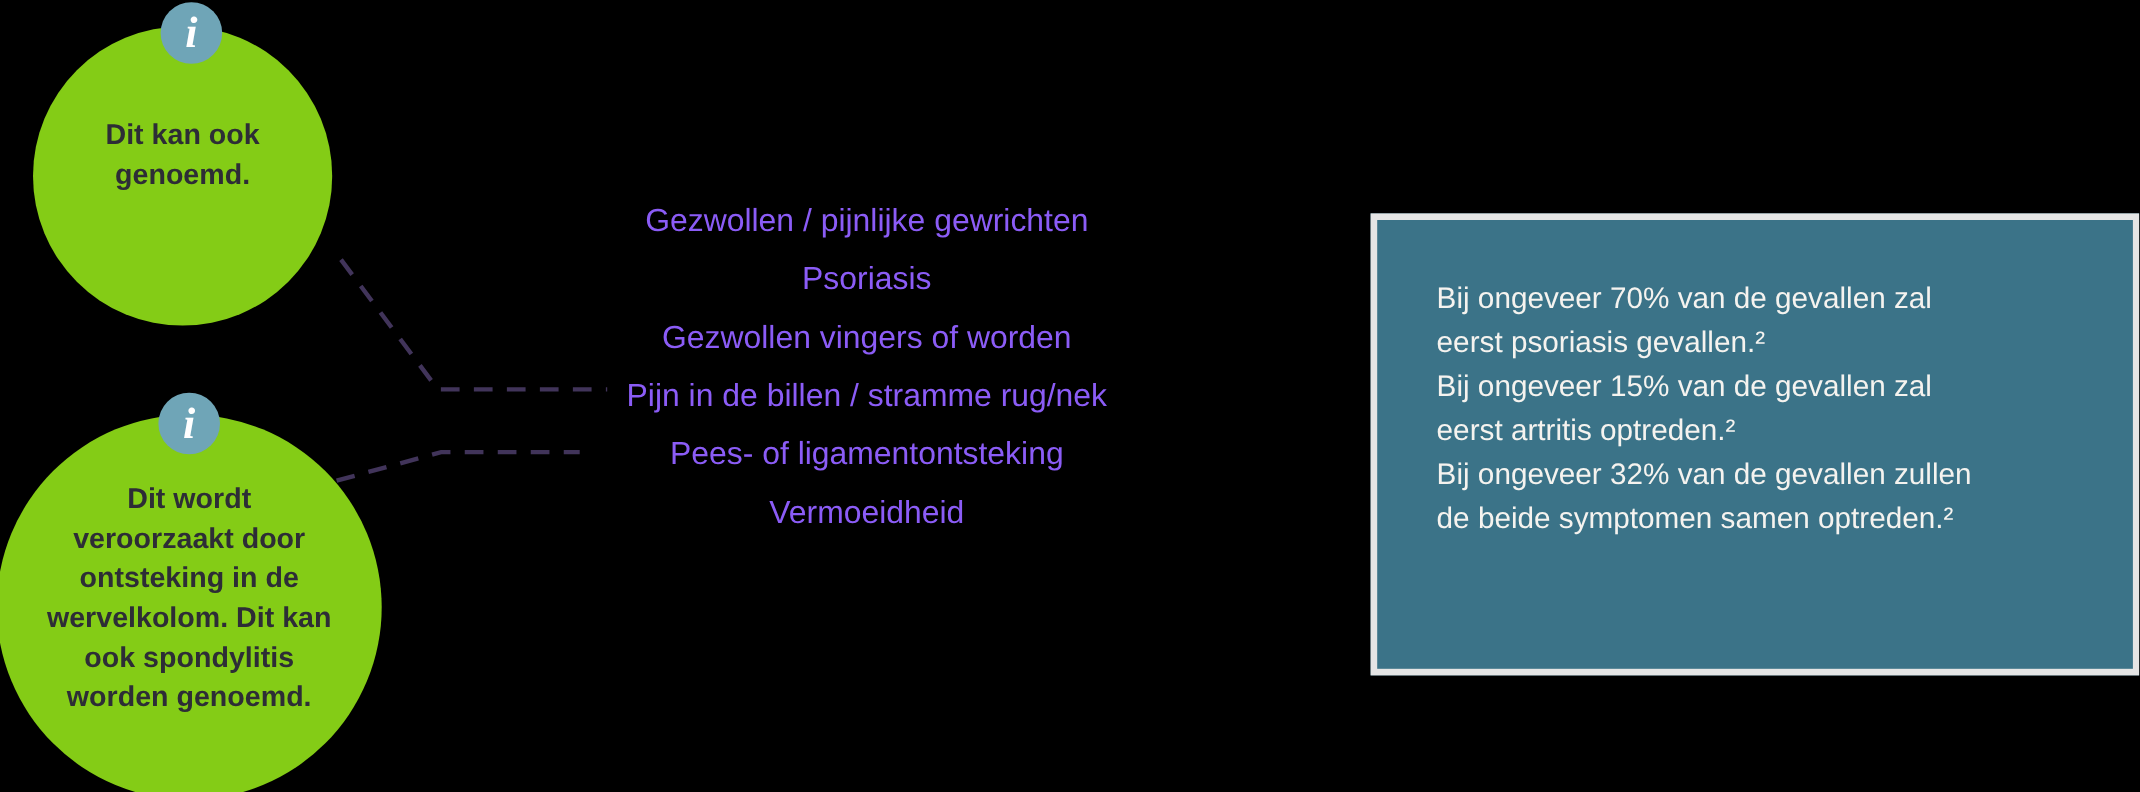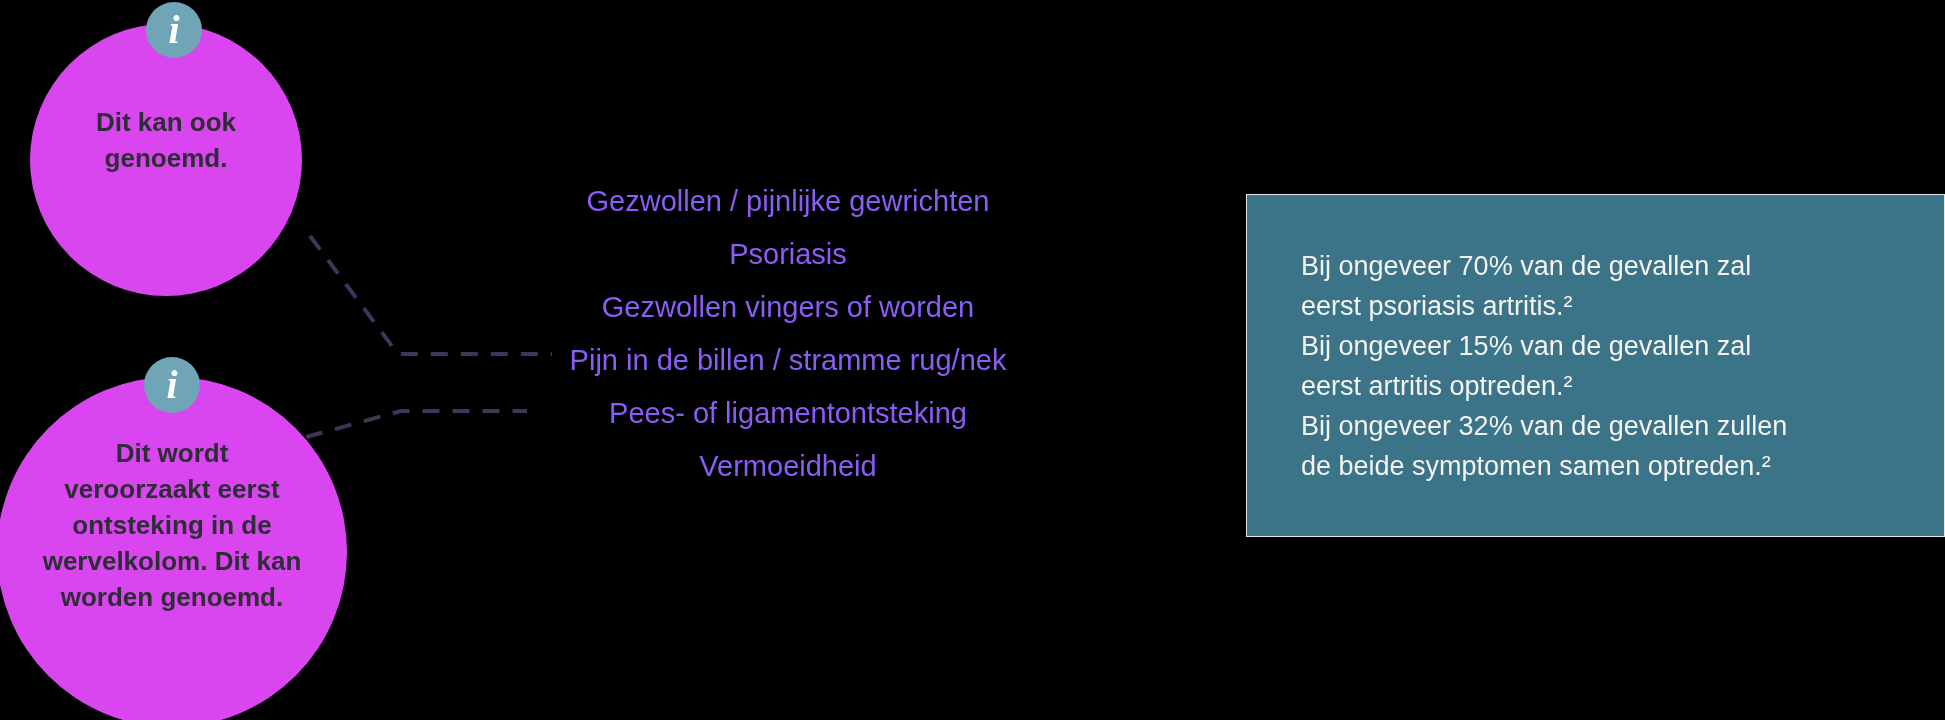--- a/index.html
+++ b/index.html
@@ -10,21 +10,21 @@
     height: 720px;
     background: #000;
     overflow: hidden;
     font-family: "Liberation Sans", sans-serif;
   }
 
   
   .info-circle {
     position: absolute;
     border-radius: 50%;
-    background: #d946ef;
+    background: #84cc16;
     color: #2d2d36;
     font-weight: 700;
     font-size: 26px;
     line-height: 36px;
     text-align: center;
     display: flex;
     flex-direction: column;
     align-items: center;
   }
   .circle-1 { left: 30px; top: 24px; width: 272px; height: 272px; padding-top: 80px; }
@@ -77,23 +77,23 @@
     font-weight: 400;
     white-space: nowrap;
   }
 
   
   .stats-panel {
     position: absolute;
     left: 1246px;
     top: 194px;
     width: 699px;
-    height: 343px;
+    height: 420px;
     background: #3b7388;
-    border: 1px solid #e5e5e5;
+    border: 6px solid #e5e5e5;
     padding: 51px 20px 0 54px;
   }
   .stats-line {
     font-size: 27px;
     line-height: 40px;
     color: #f5f3ef;
     font-weight: 400;
     white-space: nowrap;
   }
 </style>
@@ -110,40 +110,41 @@
   <div class="info-circle circle-1">
     <div>Dit kan ook</div>
     <div>genoemd.</div>
   </div>
   <div class="info-badge badge-1">
     <span>i</span>
   </div>
 
   <div class="info-circle circle-2">
     <div>Dit wordt</div>
-    <div>veroorzaakt eerst</div>
+    <div>veroorzaakt door</div>
     <div>ontsteking in de</div>
     <div>wervelkolom. Dit kan</div>
+    <div>ook spondylitis</div>
     <div>worden genoemd.</div>
   </div>
   <div class="info-badge badge-2">
     <span>i</span>
   </div>
 
   <div class="symptom-list">
     <div class="symptom-item">Gezwollen / pijnlijke gewrichten</div>
     <div class="symptom-item">Psoriasis</div>
     <div class="symptom-item">Gezwollen vingers of worden</div>
     <div class="symptom-item">Pijn in de billen / stramme rug/nek</div>
     <div class="symptom-item">Pees- of ligamentontsteking</div>
     <div class="symptom-item">Vermoeidheid</div>
   </div>
 
   <div class="stats-panel">
     <div class="stats-line">Bij ongeveer 70% van de gevallen zal</div>
-    <div class="stats-line">eerst psoriasis artritis.²</div>
+    <div class="stats-line">eerst psoriasis gevallen.²</div>
     <div class="stats-line">Bij ongeveer 15% van de gevallen zal</div>
     <div class="stats-line">eerst artritis optreden.²</div>
     <div class="stats-line">Bij ongeveer 32% van de gevallen zullen</div>
     <div class="stats-line">de beide symptomen samen optreden.²</div>
   </div>
 
 </div>
 
 </body></html>

